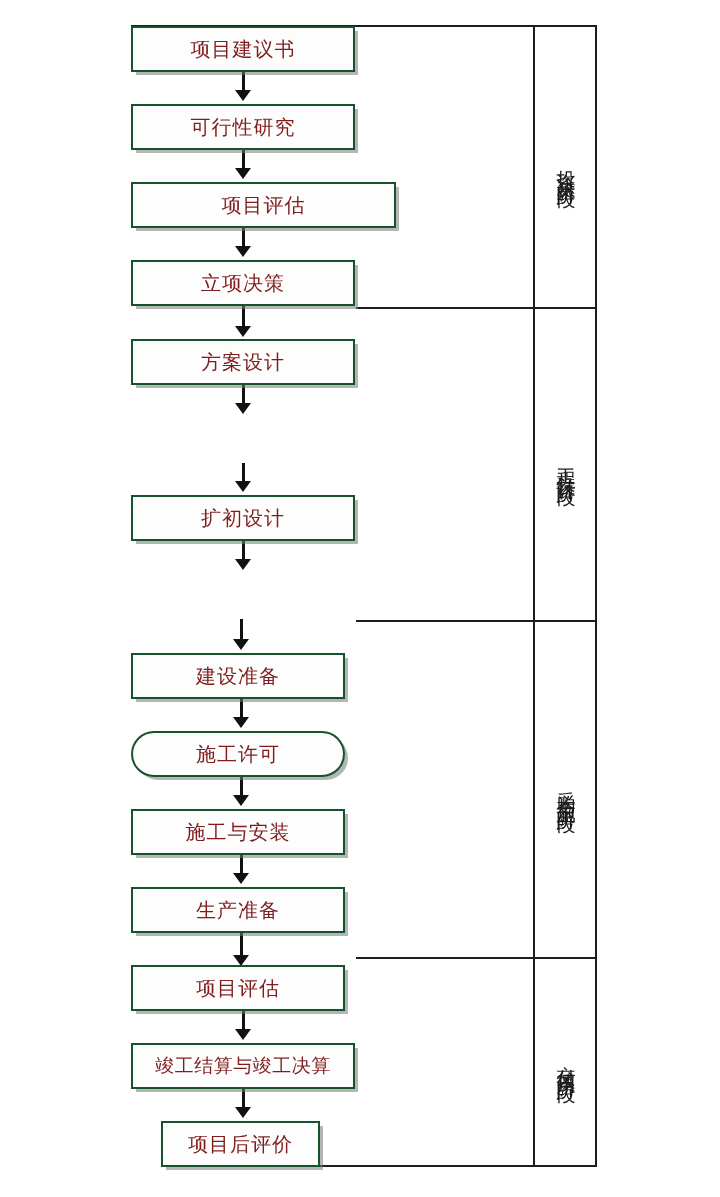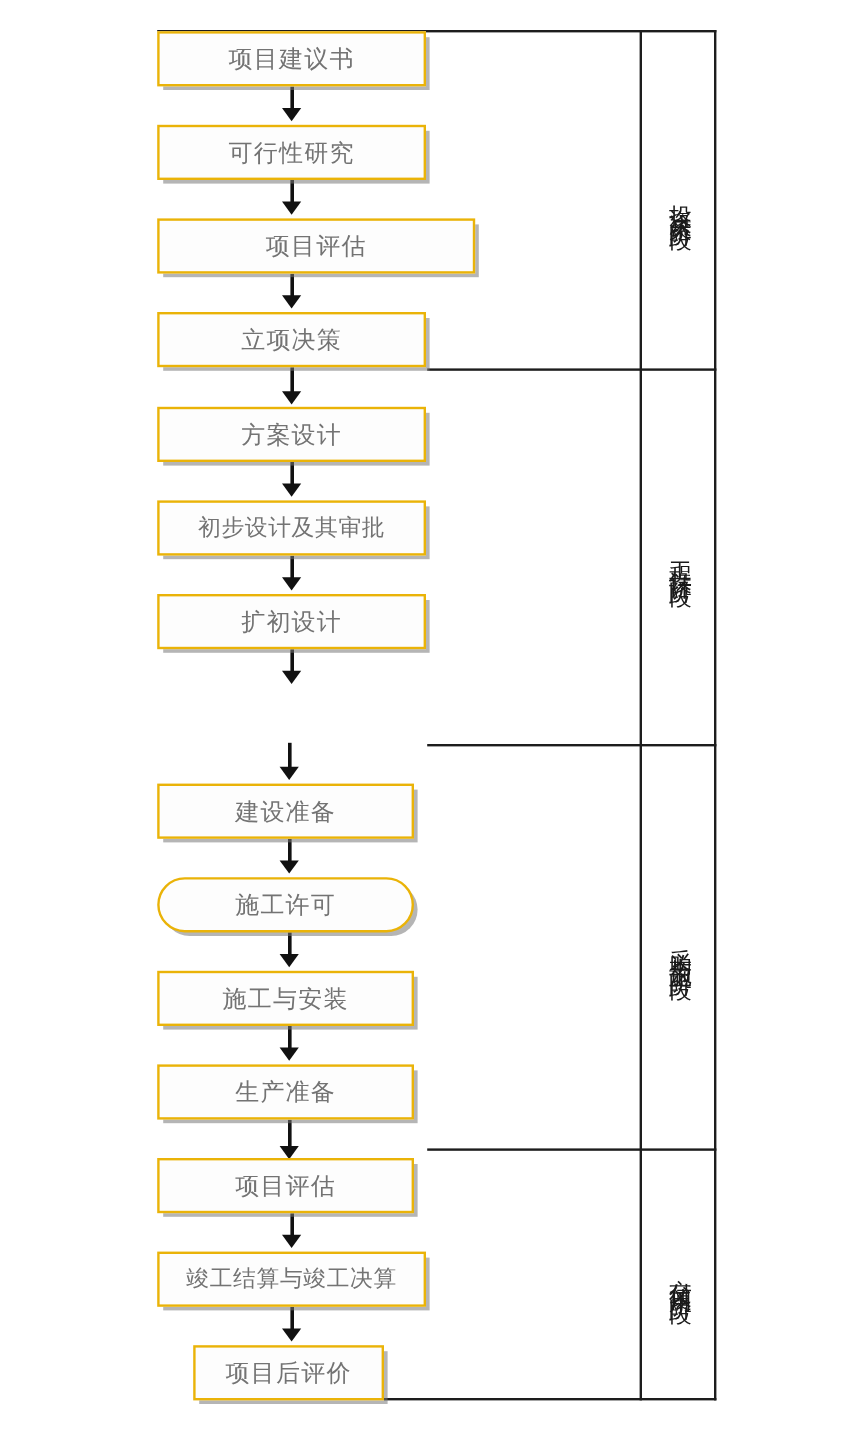--- a/index.html
+++ b/index.html
@@ -14,24 +14,24 @@
   
   .frame-line{position:absolute;background:#1d1d1d;}
   .frame-h{height:2px;}
   .frame-v{width:2px;}
 
   
   .node{
     position:absolute;
     box-sizing:border-box;
     background:#fdfdfd;
-    border:2px solid #eab308;
+    border:2px solid #14532d;
     box-shadow:4px 4px 0 -1px rgba(120,120,120,.55);
     display:flex;align-items:center;justify-content:center;
-    color:#737373;
+    color:#7f1d1d;
     font-size:20px;
     letter-spacing:1px;
     white-space:nowrap;
   }
   .node.small{font-size:19px;letter-spacing:0.5px;}
 
   
   .conn{position:absolute;width:3px;background:#111;}
   .arrow-head{
     position:absolute;
@@ -102,21 +102,20 @@
   <div class="arrow-head" style="left:235px;top:1029px;"></div>
   <div class="conn" style="left:242px;top:1089px;height:20px;"></div>
   <div class="arrow-head" style="left:235px;top:1107px;"></div>
 
   <div class="node" style="left:131px;top:26px;width:224px;height:46px;">项目建议书</div>
   <div class="node" style="left:131px;top:104px;width:224px;height:46px;">可行性研究</div>
   <div class="node" style="left:131px;top:182px;width:265px;height:46px;">项目评估</div>
   <div class="node" style="left:131px;top:260px;width:224px;height:46px;">立项决策</div>
 
   <div class="node" style="left:131px;top:339px;width:224px;height:46px;font-family:Liberation Mono, monospace;">方案设计</div>
-  <div class="node small" style="left:131px;top:417px;width:224px;height:46px;">初步设计及其审批</div>
   <div class="node" style="left:131px;top:495px;width:224px;height:46px;">扩初设计</div>
 
   <div class="node" style="left:131px;top:653px;width:214px;height:46px;">建设准备</div>
   <div class="node" style="left:131px;top:731px;width:214px;height:46px;border-radius:23px;">施工许可</div>
   <div class="node" style="left:131px;top:809px;width:214px;height:46px;">施工与安装</div>
   <div class="node" style="left:131px;top:887px;width:214px;height:46px;">生产准备</div>
 
   <div class="node" style="left:131px;top:965px;width:214px;height:46px;">项目评估</div>
   <div class="node small" style="left:131px;top:1043px;width:224px;height:46px;">竣工结算与竣工决算</div>
   <div class="node" style="left:161px;top:1121px;width:159px;height:46px;">项目后评价</div>

